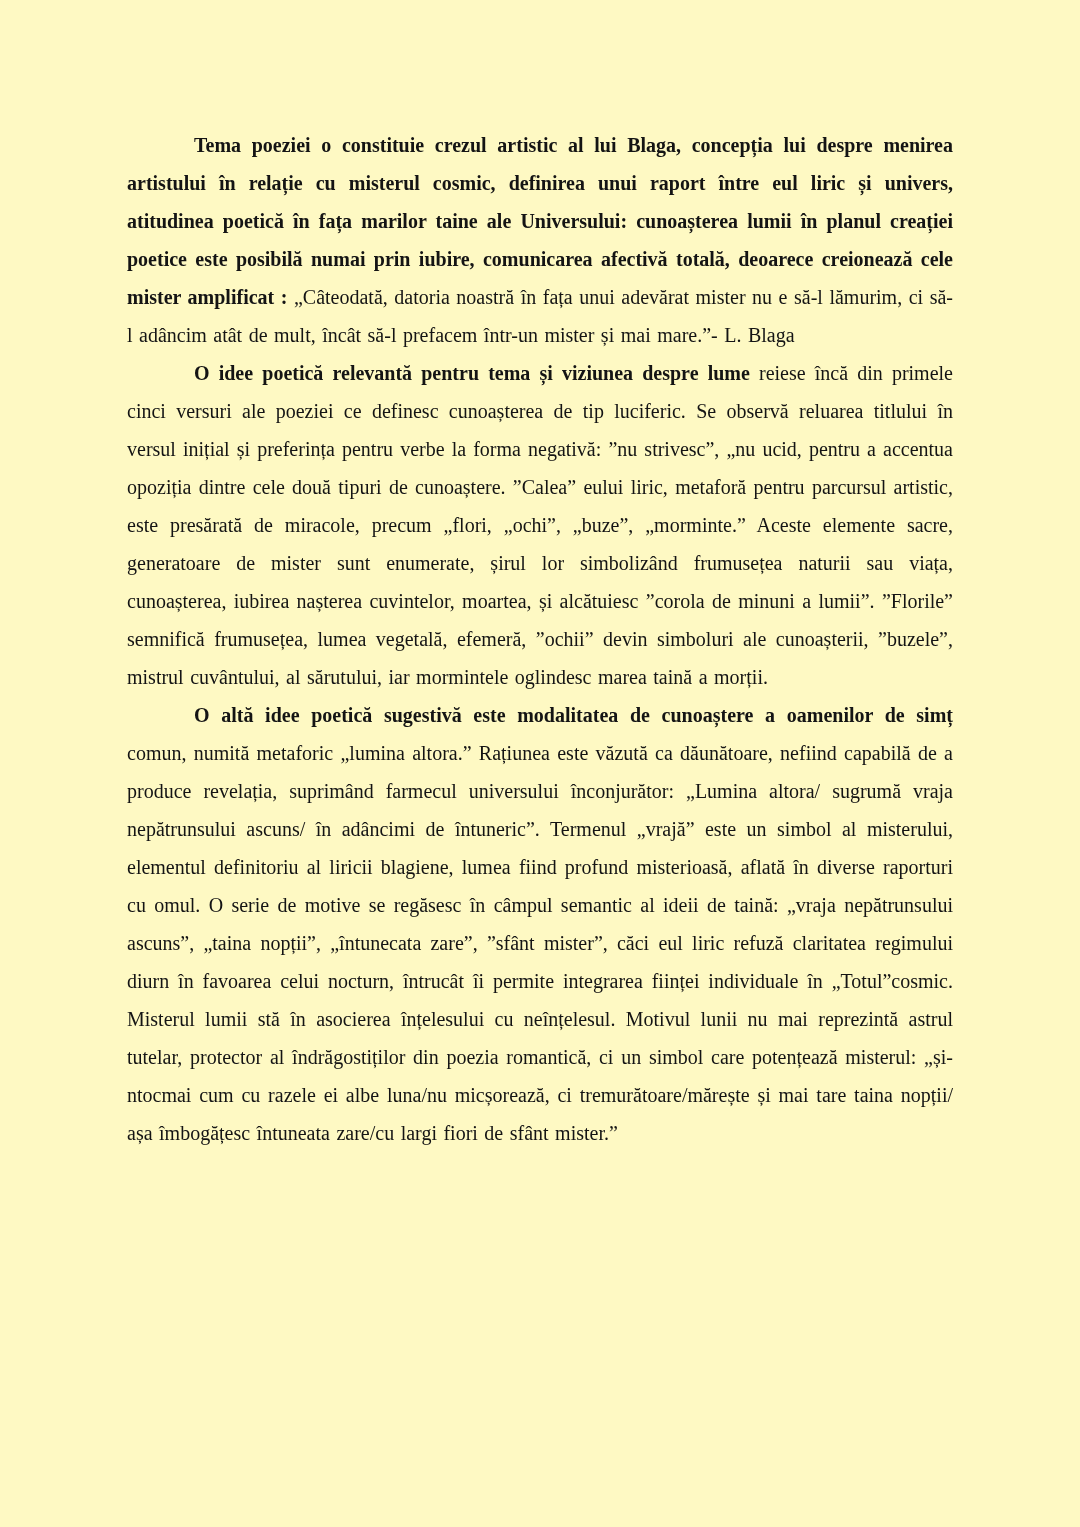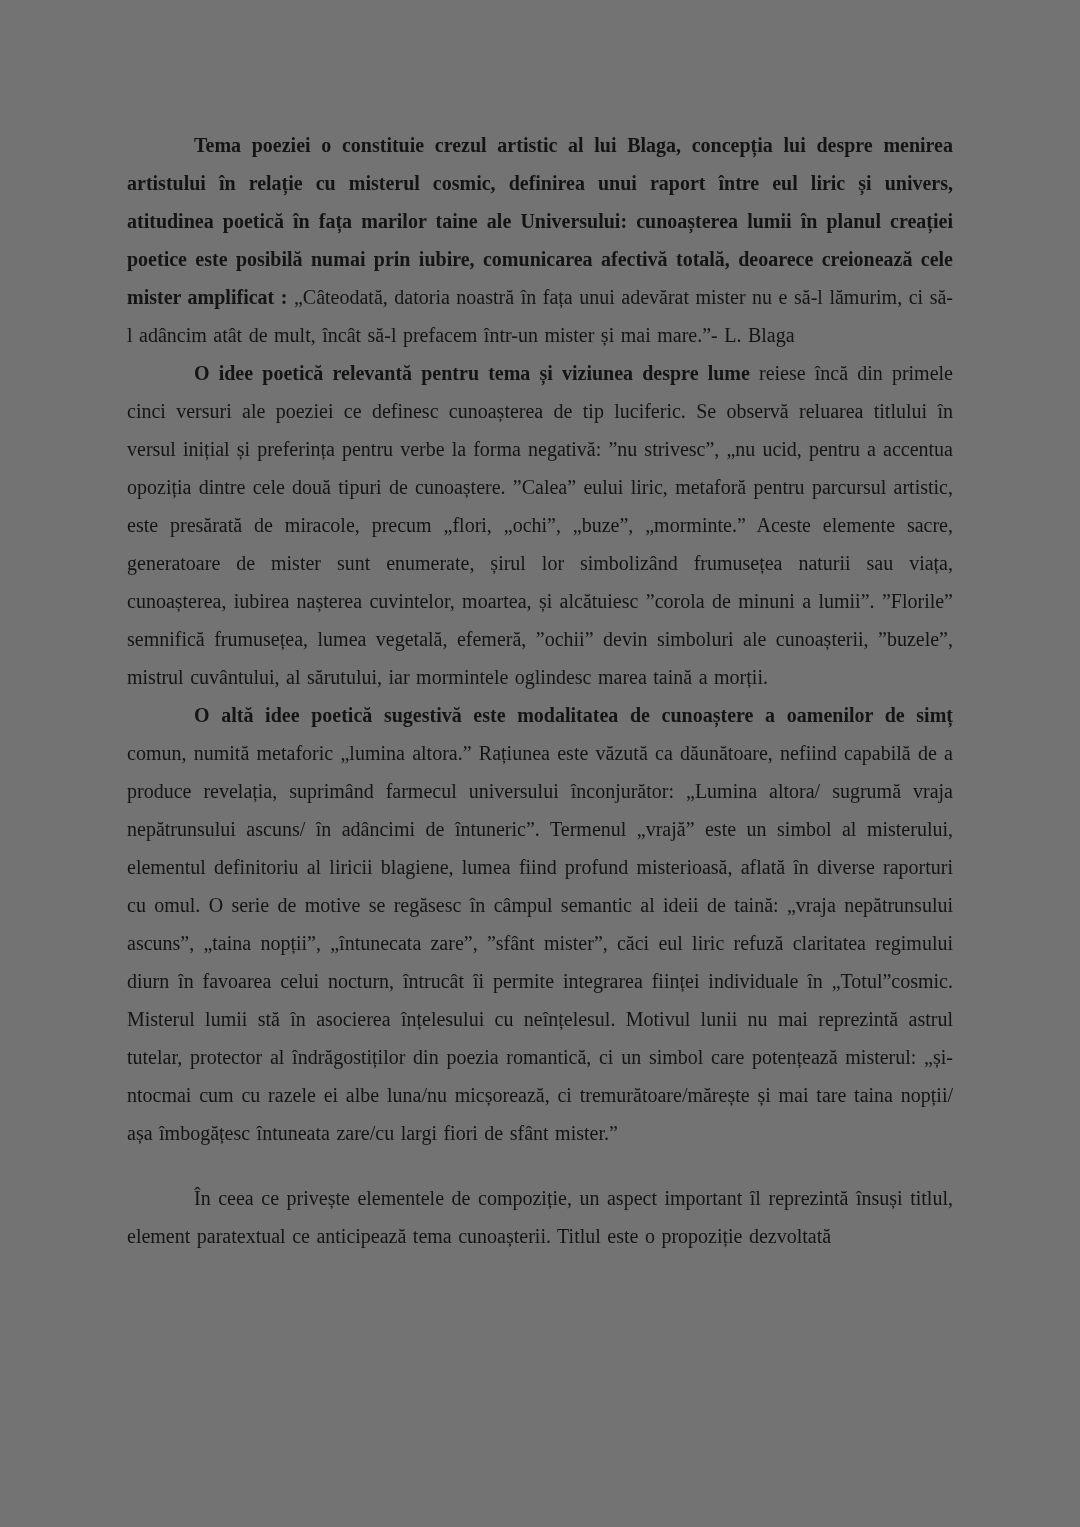--- a/index.html
+++ b/index.html
@@ -4,21 +4,21 @@
 <style>
   html, body {
     margin: 0;
     padding: 0;
     background: #ffffff;
   }
   .page {
     position: relative;
     width: 1080px;
     height: 1527px;
-    background: #737373;
+    background: #fef9c3;
     overflow: hidden;
     font-family: "Liberation Serif", "DejaVu Serif", serif;
   }
   .doc-body {
     position: absolute;
     left: 127px;
     top: 126px;
     width: 826px;
   }
   .para {
@@ -39,15 +39,14 @@
   }
 </style>
 </head>
 <body>
 
 <div class="page">
   <div class="doc-body">
       <p class="para"><span class="run-bold">Tema poeziei o constituie crezul artistic al lui Blaga, concepția lui despre menirea artistului în relație cu misterul cosmic, definirea unui raport între eul liric și univers, atitudinea poetică în fața marilor taine ale Universului: cunoașterea lumii în planul creației poetice este posibilă numai prin iubire, comunicarea afectivă totală, deoarece creionează cele mister amplificat : </span><span class="run-regular">„Câteodată, datoria noastră în fața unui adevărat mister nu e să-l lămurim, ci să-l adâncim atât de mult, încât să-l prefacem într-un mister și mai mare.”- L. Blaga</span></p>
       <p class="para"><span class="run-bold">O idee poetică relevantă pentru tema și viziunea despre lume </span><span class="run-regular">reiese încă din primele cinci versuri ale poeziei ce definesc cunoașterea de tip luciferic. Se observă reluarea titlului în versul inițial și preferința pentru verbe la forma negativă: ”nu strivesc”, „nu ucid, pentru a accentua opoziția dintre cele două tipuri de cunoaștere. ”Calea” eului liric, metaforă pentru parcursul artistic, este presărată de miracole, precum „flori, „ochi”, „buze”, „morminte.” Aceste elemente sacre, generatoare de mister sunt enumerate, șirul lor simbolizând frumusețea naturii sau viața, cunoașterea, iubirea nașterea cuvintelor, moartea, și alcătuiesc ”corola de minuni a lumii”. ”Florile” semnifică frumusețea, lumea vegetală, efemeră, ”ochii” devin simboluri ale cunoașterii, ”buzele”, mistrul cuvântului, al sărutului, iar mormintele oglindesc marea taină a morții.</span></p>
       <p class="para"><span class="run-bold">O altă idee poetică sugestivă este modalitatea de cunoaștere a oamenilor de simț </span><span class="run-regular">comun, numită metaforic „lumina altora.” Rațiunea este văzută ca dăunătoare, nefiind capabilă de a produce revelația, suprimând farmecul universului înconjurător: „Lumina altora/ sugrumă vraja nepătrunsului ascuns/ în adâncimi de întuneric”. Termenul „vrajă” este un simbol al misterului, elementul definitoriu al liricii blagiene, lumea fiind profund misterioasă, aflată în diverse raporturi cu omul. O serie de motive se regăsesc în câmpul semantic al ideii de taină: „vraja nepătrunsului ascuns”, „taina nopții”, „întunecata zare”, ”sfânt mister”, căci eul liric refuză claritatea regimului diurn în favoarea celui nocturn, întrucât îi permite integrarea ființei individuale în „Totul”cosmic. Misterul lumii stă în asocierea înțelesului cu neînțelesul. Motivul lunii nu mai reprezintă astrul tutelar, protector al îndrăgostiților din poezia romantică, ci un simbol care potențează misterul: „și-ntocmai cum cu razele ei albe luna/nu micșorează, ci tremurătoare/mărește și mai tare taina nopții/ așa îmbogățesc întuneata zare/cu largi fiori de sfânt mister.”</span></p>
-      <p class="para space-before"><span class="run-regular">În ceea ce privește elementele de compoziție, un aspect important îl reprezintă însuși titlul, element paratextual ce anticipează tema cunoașterii. Titlul este o propoziție dezvoltată</span></p>
     </div>
 </div>
 
 </body></html>

